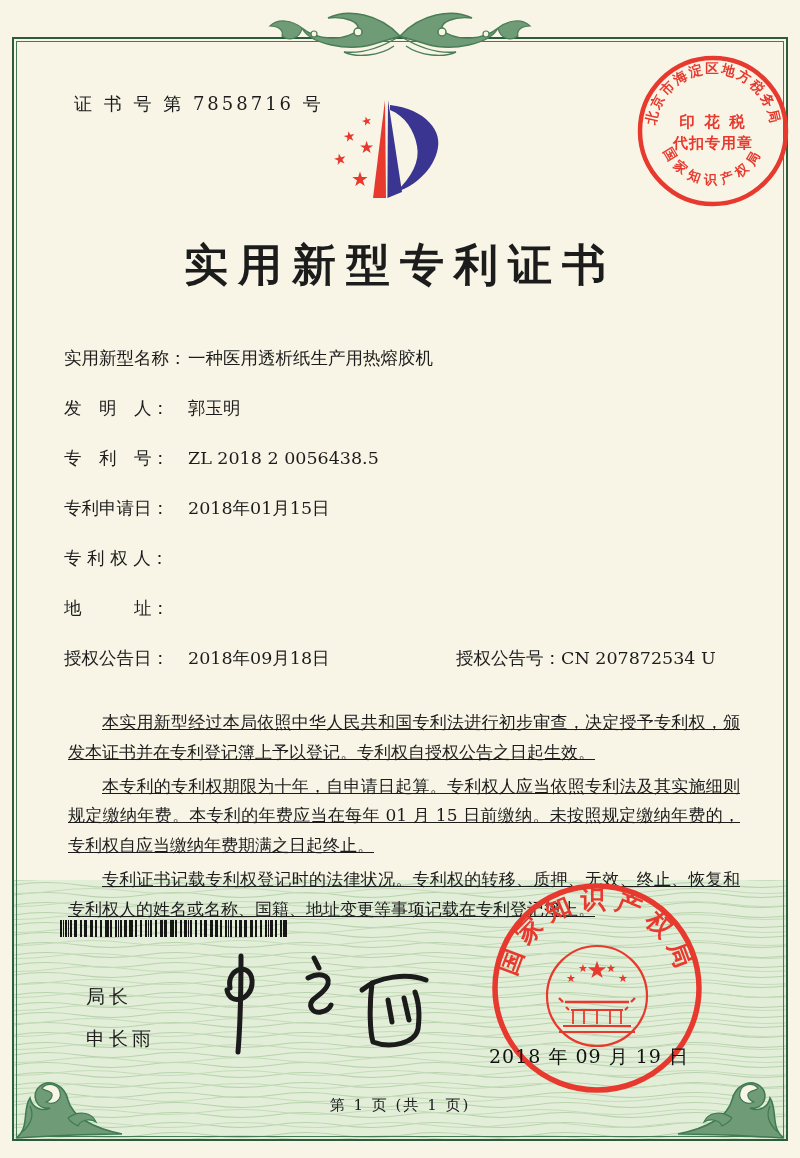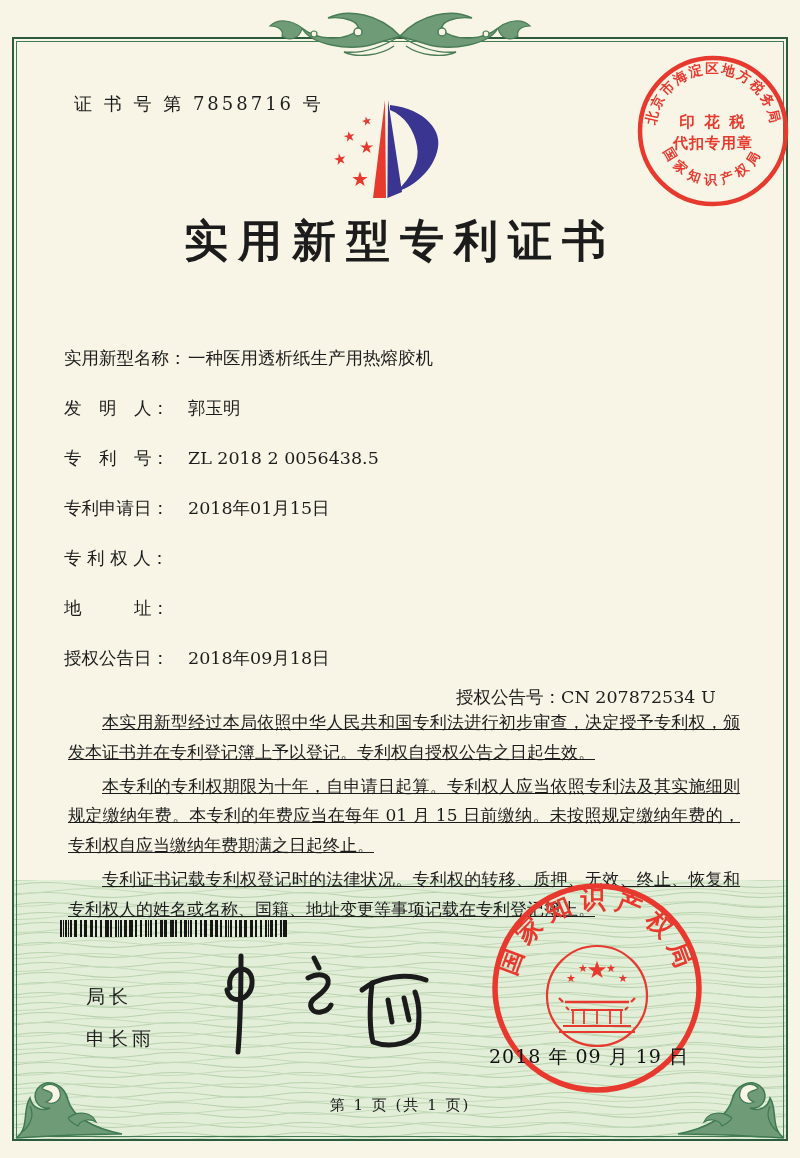--- a/index.html
+++ b/index.html
@@ -21,38 +21,38 @@
   
   .band{position:absolute;left:14px;top:880px;width:772px;height:259px;z-index:1;}
   
   .orn-top{position:absolute;left:252px;top:2px;width:296px;height:66px;z-index:3;}
   .orn-bl{position:absolute;left:12px;top:1072px;width:160px;height:72px;z-index:3;}
   .orn-br{position:absolute;right:12px;top:1072px;width:160px;height:72px;z-index:3;transform:scaleX(-1);}
   
   .cert-no{position:absolute;left:74px;top:92px;font-size:18px;letter-spacing:3px;z-index:4;}
   .logo{position:absolute;left:323px;top:98px;width:138px;height:104px;z-index:4;}
   .title{
-    position:absolute;left:0;top:212px;width:100%;text-align:center;
+    position:absolute;left:0;top:236px;width:100%;text-align:center;
     font-size:44px;font-weight:bold;letter-spacing:10px;z-index:4;
   }
   
   .seal-top{position:absolute;left:634px;top:52px;width:158px;height:158px;z-index:5;}
   .seal-bottom{position:absolute;left:487px;top:878px;width:220px;height:220px;z-index:5;}
   .seal-date{
     position:absolute;left:489px;top:1044px;width:220px;font-size:19px;
     letter-spacing:1px;z-index:6;color:#111;
   }
   
   .fields{position:absolute;left:64px;top:344px;width:682px;z-index:4;font-size:17.5px;}
   .field-row{display:flex;align-items:flex-start;line-height:28px;margin-bottom:22px;}
   .field-label{min-width:124px;white-space:pre;flex:0 0 auto;}
   .field-value{flex:1 1 auto;}
   .grant-row{display:flex;line-height:28px;}
   .grant-group1{width:392px;display:flex;}
-  .grant-group2{display:flex;margin-top:39px;}
+  .grant-group2{display:flex;}
   
   .paras{position:absolute;left:64px;top:704px;width:680px;z-index:4;
     font-size:17px;line-height:1.75;text-align:justify;}
   .paras p{margin:4px;text-indent:2em;text-decoration:underline;}
   
   .barcode{
     position:absolute;left:60px;top:920px;width:230px;height:17px;z-index:4;
     background:
       repeating-linear-gradient(90deg,#161616 0 2px,rgba(0,0,0,0) 2px 5px),
       repeating-linear-gradient(90deg,#161616 0 1px,rgba(0,0,0,0) 1px 8px),

